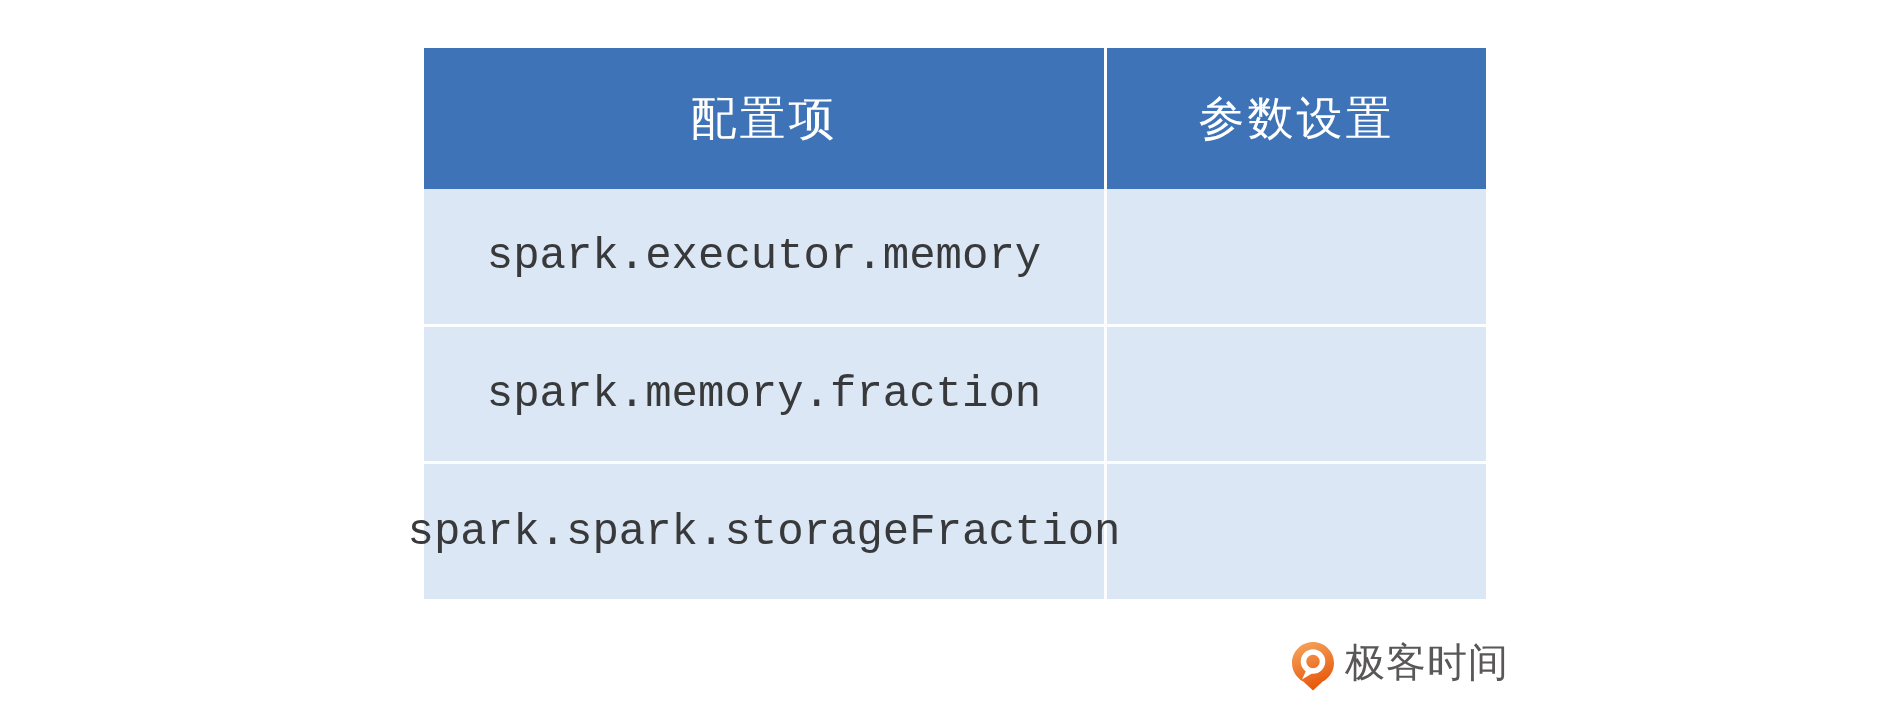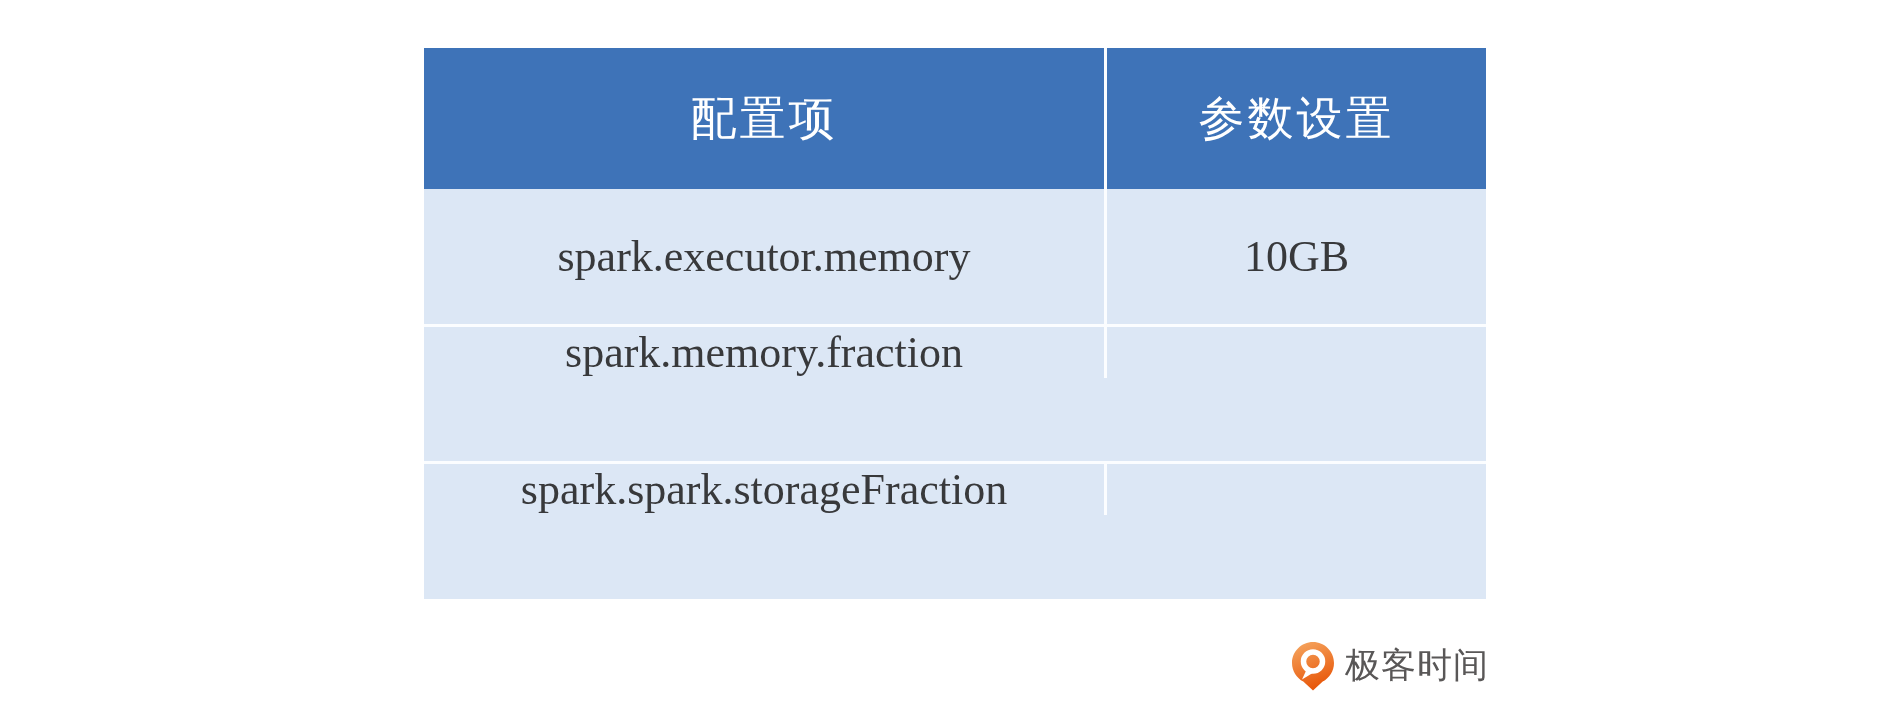--- a/index.html
+++ b/index.html
@@ -5,21 +5,21 @@
   html, body {
     margin: 0;
     padding: 0;
     background: #ffffff;
   }
   .canvas {
     position: relative;
     width: 1596px;
     height: 716px;
     background: var(--page-bg, #ffffff);
-    font-family: Liberation Serif, serif;
+    font-family: Liberation Mono, monospace;
     overflow: hidden;
   }
   .config-table {
     position: absolute;
     left: 424px;
     top: 48px;
     width: 1062px;
     height: 551px;
     display: flex;
     flex-direction: column;
@@ -29,21 +29,20 @@
     display: flex;
     background: var(--header-bg, #3E73B8);
   }
   .trow {
     flex: 1 1 auto;
     display: flex;
     background: var(--row-bg, #DCE7F5);
   }
   .trow + .trow {
     border-top: 3px solid var(--divider, #FBFDFF);
-    flex-direction: column;
   }
   .cell {
     display: flex;
     align-items: center;
     justify-content: center;
     box-sizing: border-box;
     white-space: nowrap;
   }
   .col1 {
     width: 683px;
@@ -71,40 +70,39 @@
     display: flex;
     align-items: center;
     gap: 10px;
   }
   .logo svg {
     display: block;
   }
   .gk-stop-light { stop-color: var(--logo-orange-light, #F6A963); }
   .gk-stop-dark  { stop-color: var(--logo-orange-dark, #E8590C); }
   .logo-text {
-    font-size: 35px;
+    font-size: 40px;
     color: var(--logo-text, #595757);
     letter-spacing: 1px;
     line-height: 52px;
   }
 </style>
 </head>
 <body>
 
 <div class="canvas">
 
   <div class="config-table">
     <div class="thead">
       <div class="cell col1 th">配置项</div>
       <div class="cell col2 th">参数设置</div>
     </div>
 
     <div class="trow">
       <div class="cell col1">spark.executor.memory</div>
-      <div class="cell col2">10GB</div>
     </div>
 
     <div class="trow">
       <div class="cell col1">spark.memory.fraction</div>
     </div>
 
     <div class="trow">
       <div class="cell col1">spark.spark.storageFraction</div>
     </div>
   </div>

